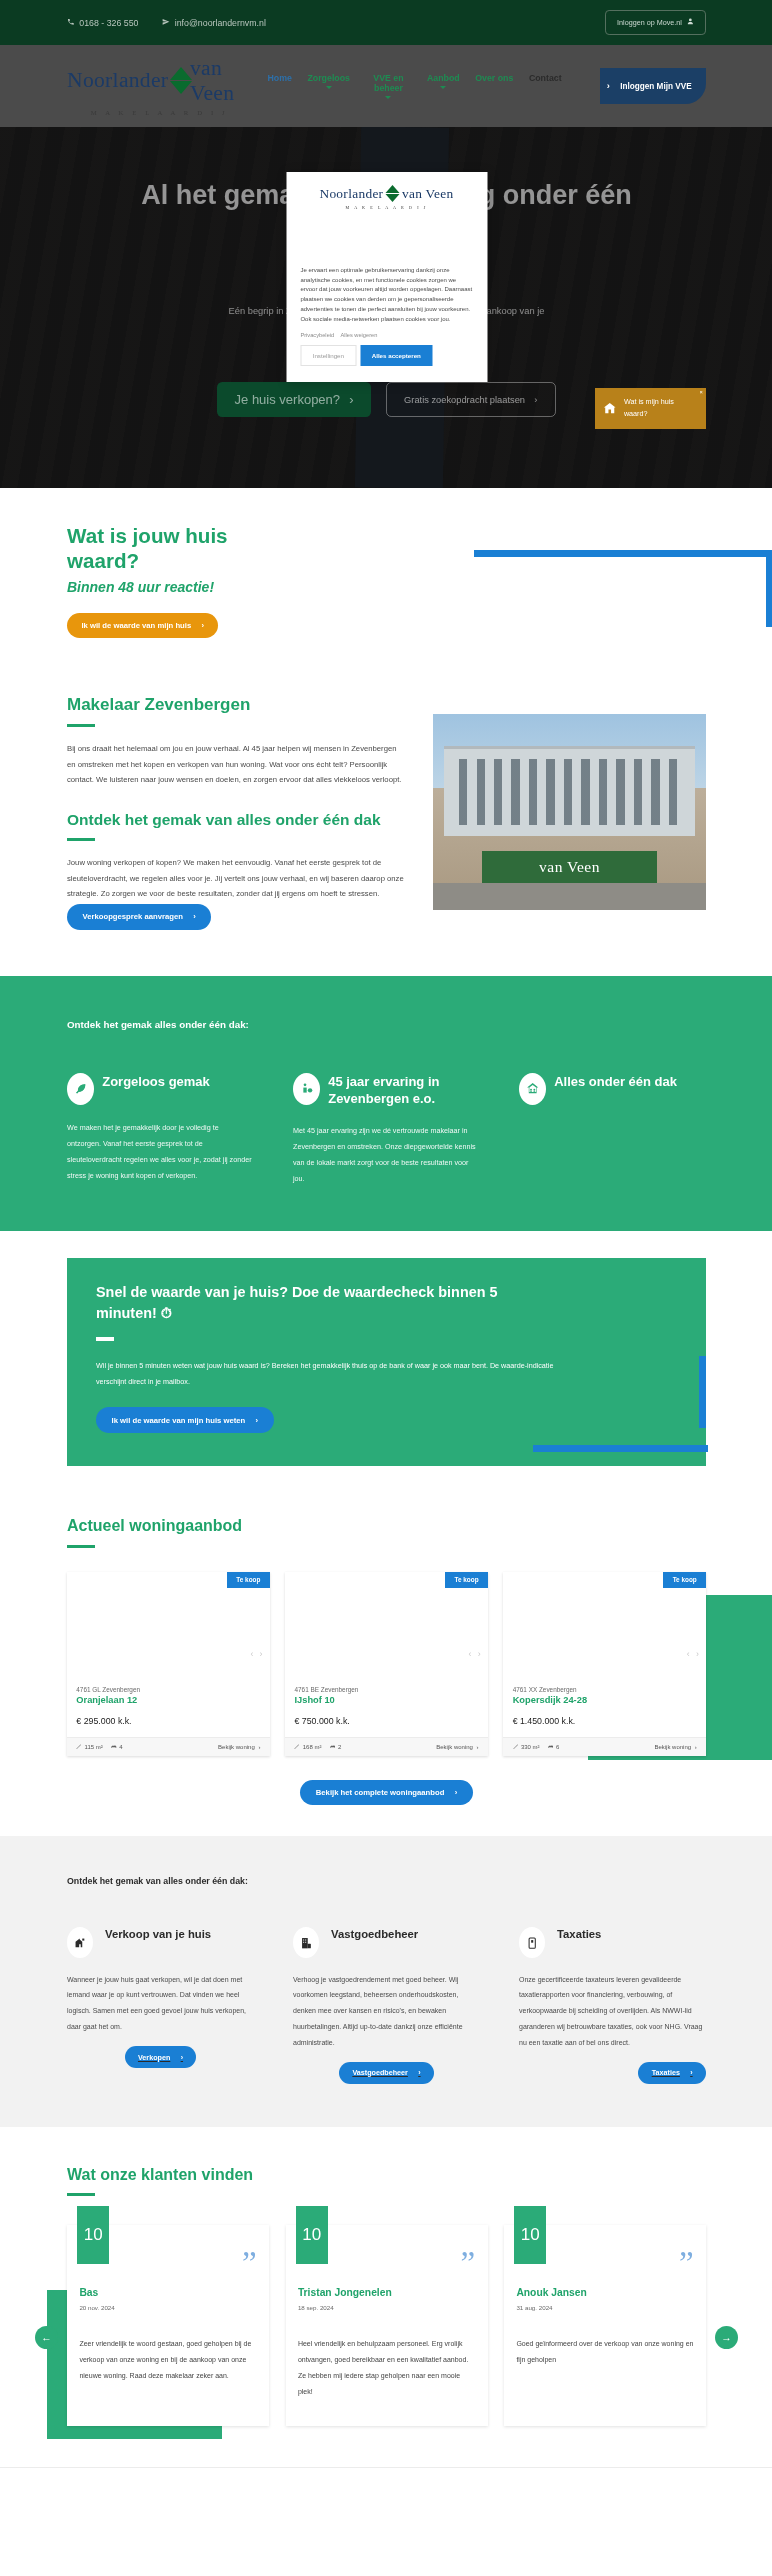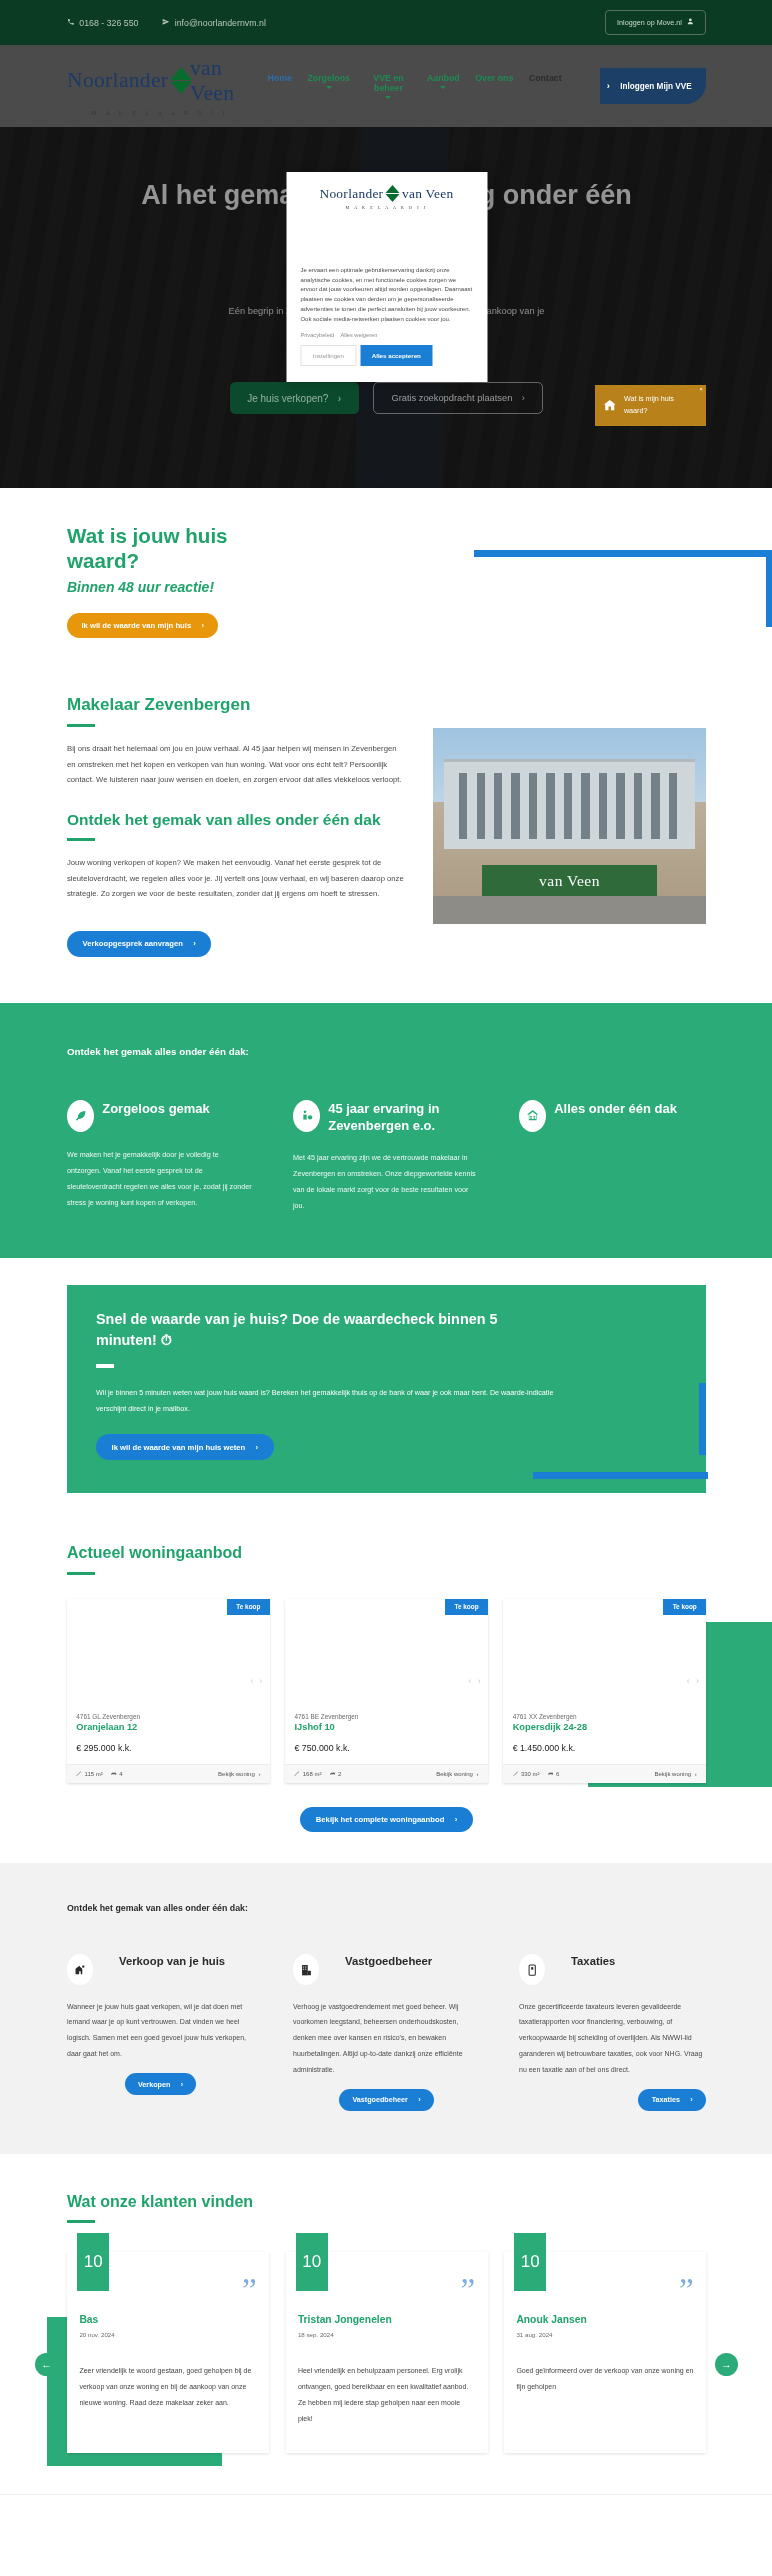--- a/index.html
+++ b/index.html
@@ -54,21 +54,21 @@
   .hero-bg { position: absolute; inset: 0; background:
       linear-gradient(rgba(8,10,12,.78), rgba(8,10,12,.78)),
       repeating-linear-gradient(100deg, #4a4038 0 15.5px, #3b332d 15.5px 32px),
       #2c2926;
   }
   .hero-road { position: absolute; left: 52%; top: 0; width: 88px; height: 100%; transform: translateX(-50%) rotate(1deg); background: #14181d; }
   .hero-inner { position: relative; text-align: center; padding-top: 52px; color: #fff; }
   .hero h1 { font-size: 27px; line-height: 1.25; color: rgba(255,255,255,.55); font-weight: bold; max-width: 505px; margin: 0 auto; }
   .hero p { margin-top: 56px; color: rgba(255,255,255,.5); font-size: 9.3px; line-height: 1.9; max-width: 319px; margin-left:auto; margin-right:auto;}
   .hero-btns { margin-top: 44px; display: flex; justify-content: center; gap: 14.4px; }
-  .btn-green { background: #0b4a2c; color: rgba(255,255,255,.55); padding: 10.3px 17.5px; border-radius: 5.2px; font-size: 10px; display: flex; align-items: center; gap: 9.3px; cursor: pointer; }
+  .btn-green { background: #0b4a2c; color: rgba(255,255,255,.55); padding: 10.3px 17.5px; border-radius: 5.2px; font-size: 13px; display: flex; align-items: center; gap: 9.3px; cursor: pointer; }
   .btn-ghost { border: 0.5px solid rgba(255,255,255,.35); color: rgba(255,255,255,.55); padding: 10.3px 17.5px; border-radius: 5.2px; font-size: 9.3px; display: flex; align-items: center; gap: 9.3px; background: transparent; cursor: pointer; }
 
   
   .cookie {
     position: absolute; left: 50%; transform: translateX(-50%); top: 45px; z-index: 40;
     width: 201px; background: #fff; padding: 13.4px 14.4px 15.5px; text-align: left;
     box-shadow: 0 1px 9.3px rgba(0,0,0,.25);
   }
   .cookie .clogo { text-align: center; margin-bottom: 9.3px; }
   .cookie .clogo .logo-txt { font-size: 13.4px; }
@@ -111,21 +111,21 @@
   .mak-r { width: 273px; flex: 0 0 273px; }
   .photo { width: 100%; height: 196px; background:
       linear-gradient(180deg,#9fc3e0 0%, #bcd4e6 38%, #bcae9a 38%, #a89880 100%);
       position: relative; overflow: hidden; }
   .photo .bld { position: absolute; bottom: 38%; left: 4%; width: 92%; height: 46%; background: #cfd6d9; border-top: 3.1px solid #b2b9bd; }
   .photo .bld:before { content:""; position:absolute; inset: 12% 6%; background: repeating-linear-gradient(90deg,#5d6b74 0 8.2px, #cfd6d9 8.2px 17.5px); opacity:.8;}
   .photo .sign { position: absolute; bottom: 14%; left: 18%; width: 64%; height: 16%; background: #2f6b3a; color: #fff; font-family:"Liberation Serif",serif; font-size: 15.5px; display: flex; align-items: center; justify-content: center; letter-spacing: 0.5px; }
   .photo .road { position: absolute; bottom: 0; left: 0; width: 100%; height: 14%; background: #8e8c86; }
   .ontdek { margin-top: 21.6px; }
   .ontdek h3 { font-size: 15.5px; color: #1fa36a; font-weight: bold; line-height: 1.25; }
-  .btn-blue { display: inline-flex; align-items: center; gap: 10.3px; background: #1a7fd4; color: #fff; font-size: 7.7px; font-weight: bold; padding: 8.2px 15.5px; border-radius: 15.5px; cursor: pointer; margin-top: 29px; }
+  .btn-blue { display: inline-flex; align-items: center; gap: 10.3px; background: #1a7fd4; color: #fff; font-size: 7.7px; font-weight: bold; padding: 8.2px 15.5px; border-radius: 15.5px; cursor: pointer; margin-top: 2px; }
 
   
   .usp { background: #2bab78; color: #fff; padding: 43px 0 44px; }
   .usp .lead { font-size: 9.8px; font-weight: bold; margin-bottom: 43px; }
   .usp-grid { display: flex; gap: 39px; }
   .usp-col { flex: 1; }
   .usp-head { display: flex; align-items: flex-start; gap: 8.2px; }
   .usp-ico { width: 27px; height: 32px; flex: 0 0 27px; background: #fff; border-radius: 50%; display: flex; align-items: center; justify-content: center; }
   .usp-ico svg { width: 13.4px; height: 13.4px; fill: #2bab78; }
   .usp-col h4 { font-size: 13px; line-height: 1.35; font-weight: bold; }
@@ -161,27 +161,27 @@
   .card-foot .more { display: flex; gap: 3.6px; align-items: center; cursor: pointer; }
   .green-block { position: absolute; right: 0; top: 93px; width: 185px; height: 165px; background: #2bab78; z-index: 1; }
   .aanbod-btn { text-align: center; margin-top: 24px; position: relative; z-index: 2; }
   .aanbod-btn .btn-blue { margin-top: 0; }
 
   
   .diensten { background: #f2f2f2; padding: 40px 0 43px; }
   .diensten .lead { font-size: 8.8px; font-weight: bold; color: #2b2b2b; margin-bottom: 41px; }
   .d-grid { display: flex; gap: 39px; }
   .d-col { flex: 1; }
-  .d-head { display: flex; align-items: flex-start; gap: 26px; }
+  .d-head { display: flex; align-items: flex-start; gap: 12px; }
   .d-ico { width: 26px; height: 31px; flex: 0 0 26px; background: #fff; border-radius: 50%; display: flex; align-items: center; justify-content: center; }
   .d-ico svg { width: 12.4px; height: 12.4px; fill: #2b2b2b; }
   .d-col h4 { font-size: 11.3px; font-weight: bold; line-height: 1.4; }
   .d-col p { margin-top: 13.4px; font-size: 7px; line-height: 2.25; color: #4a4a4a; }
   .d-col .btn-blue { margin-top: 11.3px; padding: 6.7px 13.4px; font-size: 7.2px; }
-  .d-btnwrap { display: flex; justify-content: center; }
+  .d-btnwrap { display: flex; justify-content: center; text-decoration: underline; }
 
   
   .testi { padding: 39px 0 41px; position: relative; }
   .testi h2 { font-size: 16px; color: #1fa36a; font-weight: bold; }
   .t-row { display: flex; gap: 16.5px; margin-top: 29px; position: relative; }
   .t-card { flex: 1; background: #fff; box-shadow: 0 0.5px 3.1px rgba(0,0,0,.12); padding: 0 12.4px 26px; position: relative; }
   .t-score { position: absolute; left: 10.3px; top: -19.6px; width: 32px; height: 58px; background: #2bab78; color: #fff; font-size: 17px; display: flex; align-items: center; justify-content: center; }
   .t-quote { text-align: right; color: #7eaee0; font-size: 33px; line-height: .6; padding-top: 29px; font-family: "Liberation Serif", serif; }
   .t-name { font-size: 10.3px; color: #1fa36a; font-weight: bold; margin-top: 12.4px; }
   .t-date { font-size: 6.2px; color: #6a6a6a; margin-top: 6.2px; }

